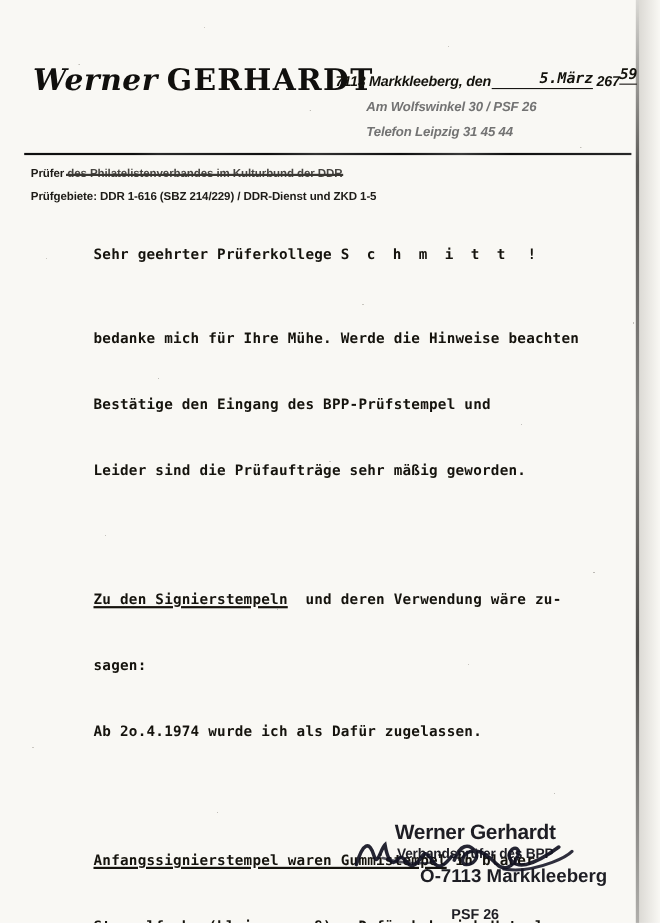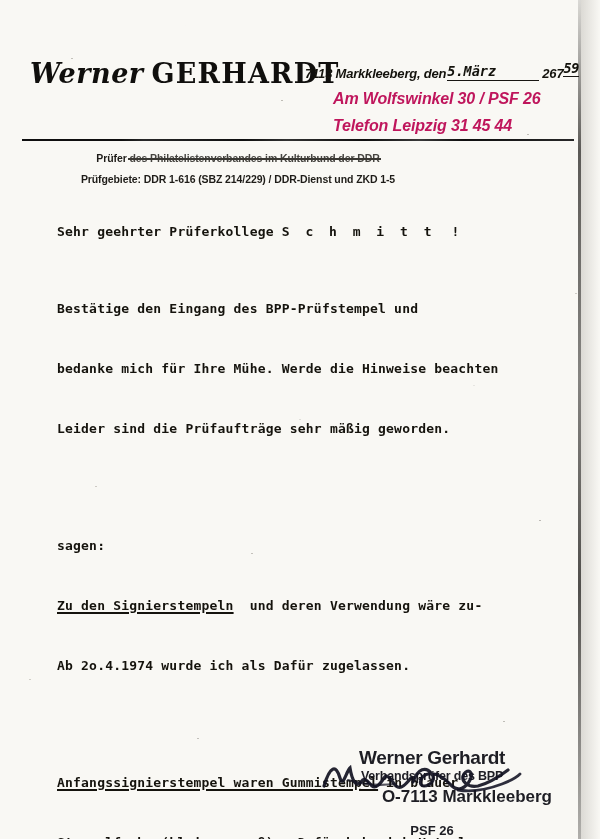--- a/index.html
+++ b/index.html
@@ -110,21 +110,21 @@
     font-size: 13px;
     font-weight: 600;
     letter-spacing: -0.2px;
     white-space: nowrap;
   }
   .date-line .city { }
   .date-line .rule {
     display: inline-block;
     border-bottom: 1.4px solid #1a1815;
     min-width: 92px;
-    text-align: left;
+    text-align: right;
     margin: 0 1px;
     position: relative;
   }
   .date-value {
     font-family: "DejaVu Sans Mono", monospace;
     font-size: 13.5px;
     font-weight: 700;
     letter-spacing: 0px;
     position: relative;
     top: -1px;
@@ -133,46 +133,45 @@
   .year-typed {
     font-family: "DejaVu Sans Mono", monospace;
     font-size: 13.5px;
     font-weight: 700;
     border-bottom: 1.4px solid #1a1815;
     position: relative;
     top: -4px;
   }
   .addr-line {
     font-family: "Liberation Sans", sans-serif;
-    font-size: 16px;
+    font-size: 12px;
     font-weight: 600;
     letter-spacing: -0.15px;
     margin-top: 9px;
     margin-left: 28px;
-    color: #be185d;
+    color: #737373;
   }
   .hrule {
     position: absolute;
     left: 22px;
     top: 139px;
     width: 552px;
     height: 2px;
     background: linear-gradient(to right,
       #111 0%, #111 18%, #2a2a2a 22%, #111 40%,
       #333 48%, #111 62%, #3a3a3a 72%, #111 80%, #2a2a2a 100%);
   }
 
   
   .credentials {
     position: absolute;
     left: 28px;
     top: 152px;
     width: 420px;
     color: #201e1a;
-    text-align: center;
   }
   .cred-line {
     font-family: "Liberation Sans", sans-serif;
     font-size: 10.5px;
     font-weight: 600;
     letter-spacing: -0.1px;
     margin-bottom: 9px;
     white-space: nowrap;
   }
   .struck {
@@ -200,21 +199,21 @@
     top: 222px;
     width: 530px;
     font-family: "DejaVu Sans Mono", monospace;
     font-size: 13px;
     line-height: 20px;
     letter-spacing: 0.2px;
     color: #17150f;
     font-weight: 700;
   }
   .para { margin: 0 0 17px 0; white-space: pre; }
-  .line { white-space: pre; display: block; }
+  .line { white-space: pre; display: block; margin-left: 28px; }
   .u { text-decoration: underline; text-decoration-thickness: 1.5px; text-underline-offset: 2px; }
   .sp-name { letter-spacing: 4px; }
 
   
   .stamp {
     position: absolute;
     left: 312px;
     top: 748px;
     width: 240px;
     text-align: center;
@@ -301,28 +300,28 @@
       <span class="struck struck-blur">des Philatelistenverbandes im Kulturbund der DDR</span>
     </div>
     <div class="cred-line">Prüfgebiete: DDR 1-616 (SBZ 214/229) / DDR-Dienst und ZKD 1-5</div>
   </div>
 
   <div class="body-text">
 
     <p class="para"><span class="line"><span>Sehr geehrter Prüferkollege </span><span class="sp-name">S c h m i t t</span><span>  !</span></span></p>
 
     <p class="para">
+      <span class="line">bedanke mich für Ihre Mühe. Werde die Hinweise beachten</span>
       <span class="line">Bestätige den Eingang des BPP-Prüfstempel und</span>
-      <span class="line">bedanke mich für Ihre Mühe. Werde die Hinweise beachten</span>
       <span class="line">Leider sind die Prüfaufträge sehr mäßig geworden.</span>
     </p>
 
     <p class="para">
+      <span class="line"><span class="u">Zu den Signierstempeln</span><span>  und deren Verwendung wäre zu-</span></span>
       <span class="line">sagen:</span>
-      <span class="line"><span class="u">Zu den Signierstempeln</span><span>  und deren Verwendung wäre zu-</span></span>
       <span class="line">Ab 2o.4.1974 wurde ich als Dafür zugelassen.</span>
     </p>
 
     <p class="para">
       <span class="line"><span class="u">Anfangssignierstempel waren Gummistempel</span><span> in blauer</span></span>
       <span class="line">Stempelfarbe (klein u.groß).  Dafür habe ich Unterlagen</span>
       
     </p>
 
   </div>

